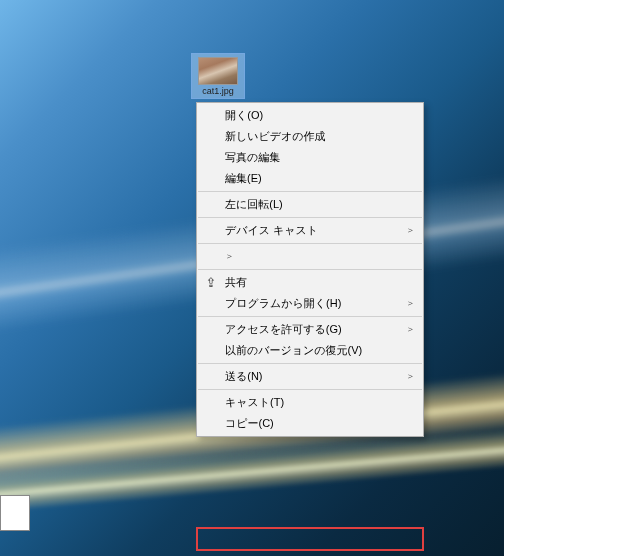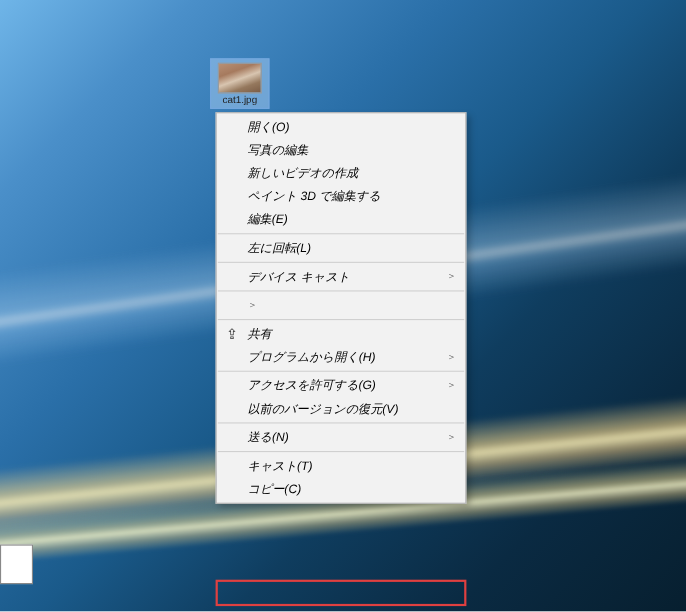--- a/index.html
+++ b/index.html
@@ -1,20 +1,20 @@
 <!DOCTYPE html>
 <html><head>
 <meta charset="utf-8">
 <style>
   * { margin: 0; padding: 0; box-sizing: border-box; }
   html, body { width: 624px; height: 556px; overflow: hidden; font-family: "Yu Gothic UI", "Segoe UI", sans-serif; }
   
   .desktop {
     position: relative;
-    width: 624px;
+    width: 504px;
     height: 556px;
     background: linear-gradient(135deg, #6fb5e8 0%, #4a8fc9 15%, #2a6fa8 35%, #1a5a8a 50%, #0f3d5f 65%, #0a2a42 82%, #071f2f 100%);
     overflow: hidden;
   }
   
   
   .streak1 {
     position: absolute;
     width: 900px; height: 140px;
     background: linear-gradient(to bottom, transparent 20%, rgba(200,230,255,0.35) 48%, rgba(255,255,255,0.55) 52%, rgba(180,220,255,0.3) 58%, transparent 80%);
@@ -90,21 +90,21 @@
     padding: 0 8px 0 28px;
     position: relative;
     cursor: default;
   }
   .menu-item .icon-slot {
     position: absolute;
     left: 6px; top: 2px;
     width: 16px; height: 16px;
     display: flex; align-items: center; justify-content: center;
   }
-  .menu-item .label { flex: 1; white-space: nowrap; font-style: italic; }
+  .menu-item .label { flex: 1; white-space: nowrap; }
   .menu-item .arrow {
     font-size: 9px;
     color: #555;
   }
   .sep {
     height: 1px;
     background: #d0d0d0;
     margin: 2px 1px;
   }
   .highlight-box {
@@ -132,27 +132,24 @@
   <div class="desktop-icon">
     <div class="thumb"></div>
     <div class="label">cat1.jpg</div>
   </div>
 
   <div class="context-menu">
     <div class="menu-item">
         <span class="label">開く(O)</span>
       </div>
     <div class="menu-item">
+        <span class="label">新しいビデオの作成</span>
+      </div>
+    <div class="menu-item">
         <span class="label">写真の編集</span>
-      </div>
-    <div class="menu-item">
-        <span class="label">新しいビデオの作成</span>
-      </div>
-    <div class="menu-item">
-        <span class="label">ペイント 3D で編集する</span>
       </div>
     <div class="menu-item">
         <span class="label">編集(E)</span>
       </div>
     <div class="sep"></div>
     <div class="menu-item">
         <span class="label">左に回転(L)</span>
       </div>
     <div class="sep"></div>
     <div class="menu-item">

